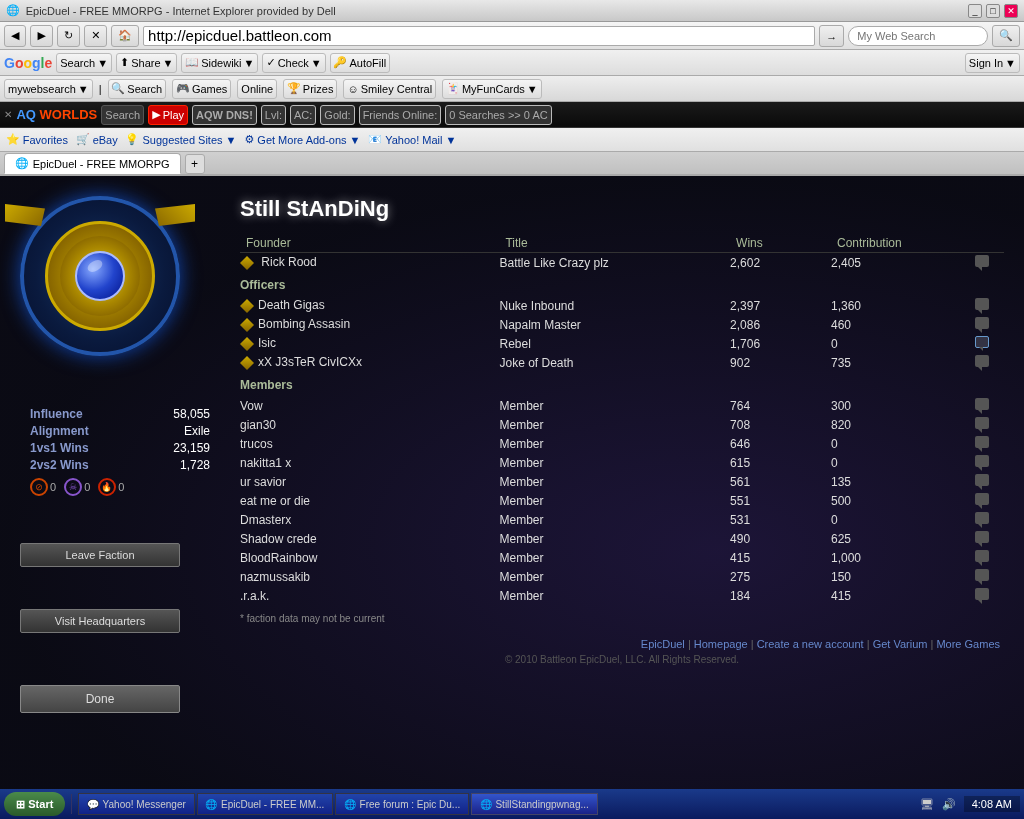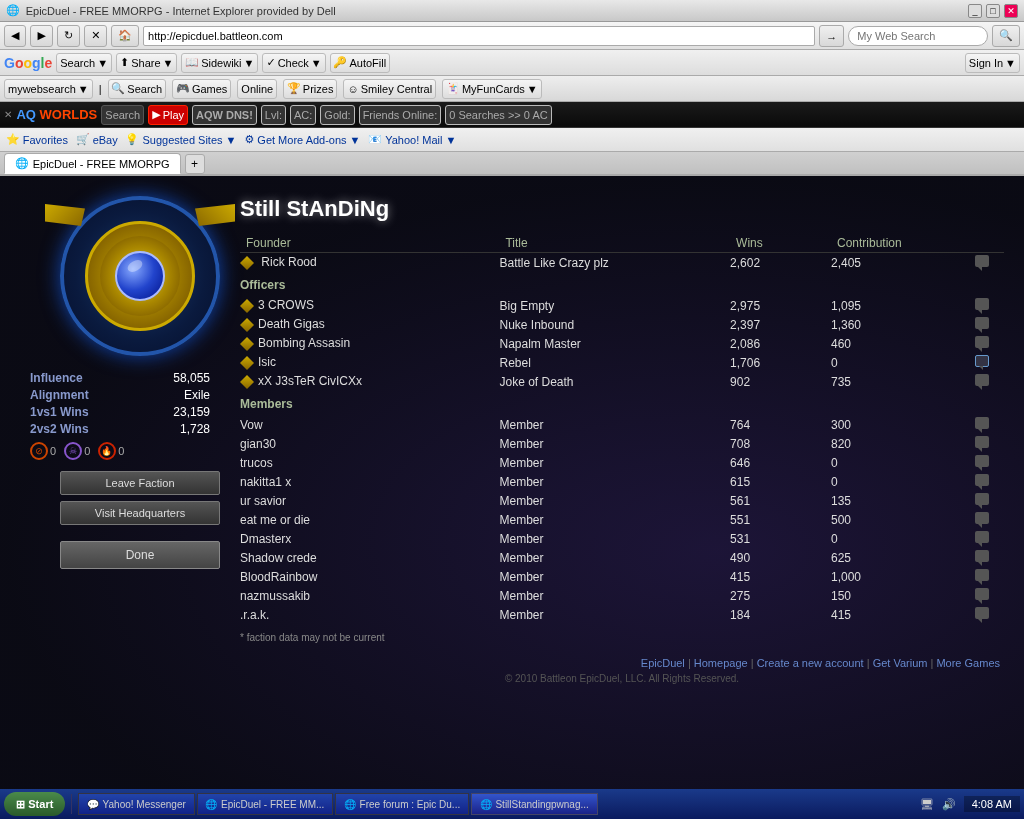--- a/index.html
+++ b/index.html
@@ -25,21 +25,21 @@
     .nav-bar {
       background: linear-gradient(to bottom, #f5f5f5, #e0e0e0);
       height: 28px;
       display: flex;
       align-items: center;
       padding: 0 4px;
       gap: 4px;
       border-bottom: 1px solid #aaa;
     }
     .nav-btn { background: linear-gradient(to bottom, #f0f0f0, #d8d8d8); border: 1px solid #aaa; border-radius: 3px; padding: 2px 6px; font-size: 11px; cursor: pointer; height: 22px; display: flex; align-items: center; }
-    .address-bar { flex: 1; height: 20px; border: 1px solid #aaa; border-radius: 2px; padding: 0 4px; font-size: 11px; background: white; }
+    .address-bar { flex: 1; height: 20px; border: 1px solid #aaa; border-radius: 2px; padding: 0 4px; font-size: 15px; background: white; }
     .search-bar { width: 140px; height: 20px; border: 1px solid #aaa; border-radius: 10px; padding: 0 8px; font-size: 11px; }
 
     .toolbar-row {
       background: linear-gradient(to bottom, #f0f0f0, #ddd);
       height: 26px;
       display: flex;
       align-items: center;
       padding: 0 4px;
       gap: 4px;
       border-bottom: 1px solid #aaa;
@@ -107,21 +107,22 @@
       position: relative;
       display: flex;
       padding: 20px;
     }
 
     
     .left-panel {
       width: 200px;
       display: flex;
       flex-direction: column;
-      align-items: flex-end;
+      align-items: flex-start;
+      gap: 36px;
     }
 
     .faction-badge {
       width: 160px;
       height: 160px;
       position: relative;
       margin-bottom: 10px;
     }
 
     .badge-outer {
@@ -519,27 +520,20 @@
             <td><div class="chat-icon"></div></td>
           </tr>
 
           <tr>
             <td colspan="5">
               <div class="section-label">Officers</div>
             </td>
           </tr>
 
           <tr>
-            <td><span class="member-icon"></span><span>3 CROWS</span></td>
-            <td>Big Empty</td>
-            <td>2,975</td>
-            <td>1,095</td>
-            <td><div class="chat-icon"></div></td>
-          </tr>
-          <tr>
             <td><span class="member-icon"></span><span>Death Gigas</span></td>
             <td>Nuke Inbound</td>
             <td>2,397</td>
             <td>1,360</td>
             <td><div class="chat-icon"></div></td>
           </tr>
           <tr>
             <td><span class="member-icon"></span><span>Bombing Assasin</span></td>
             <td>Napalm Master</td>
             <td>2,086</td>

